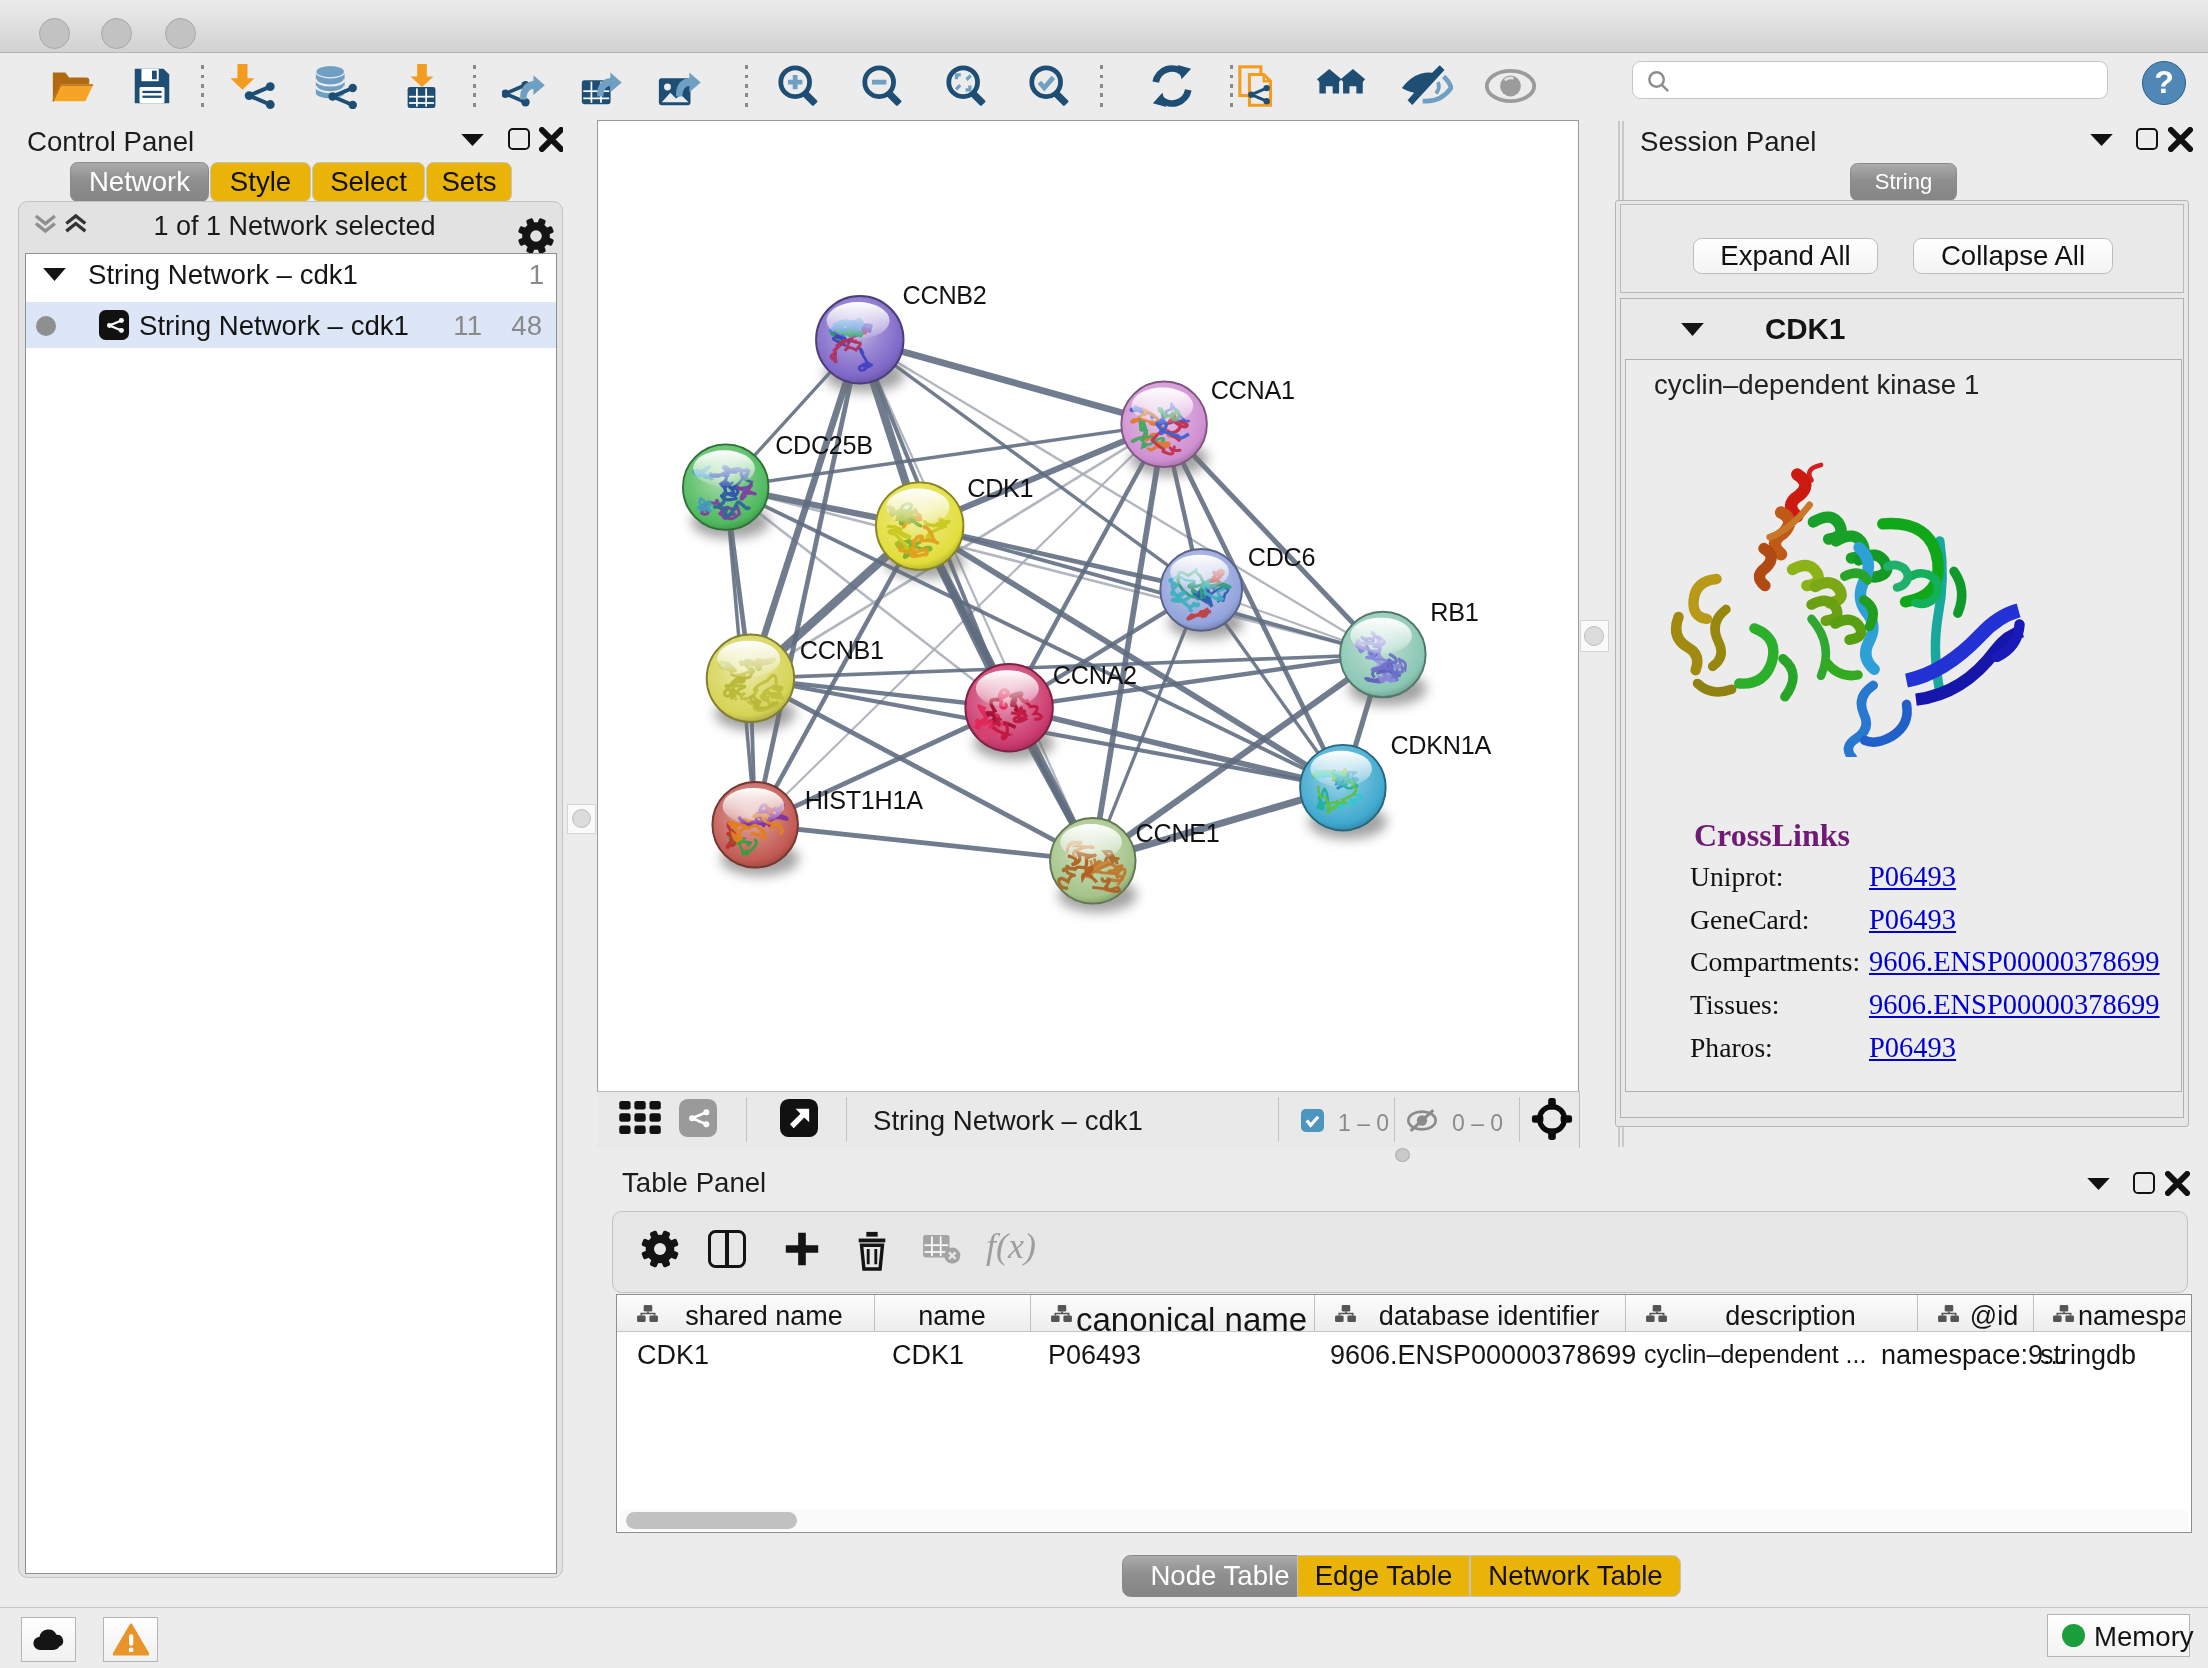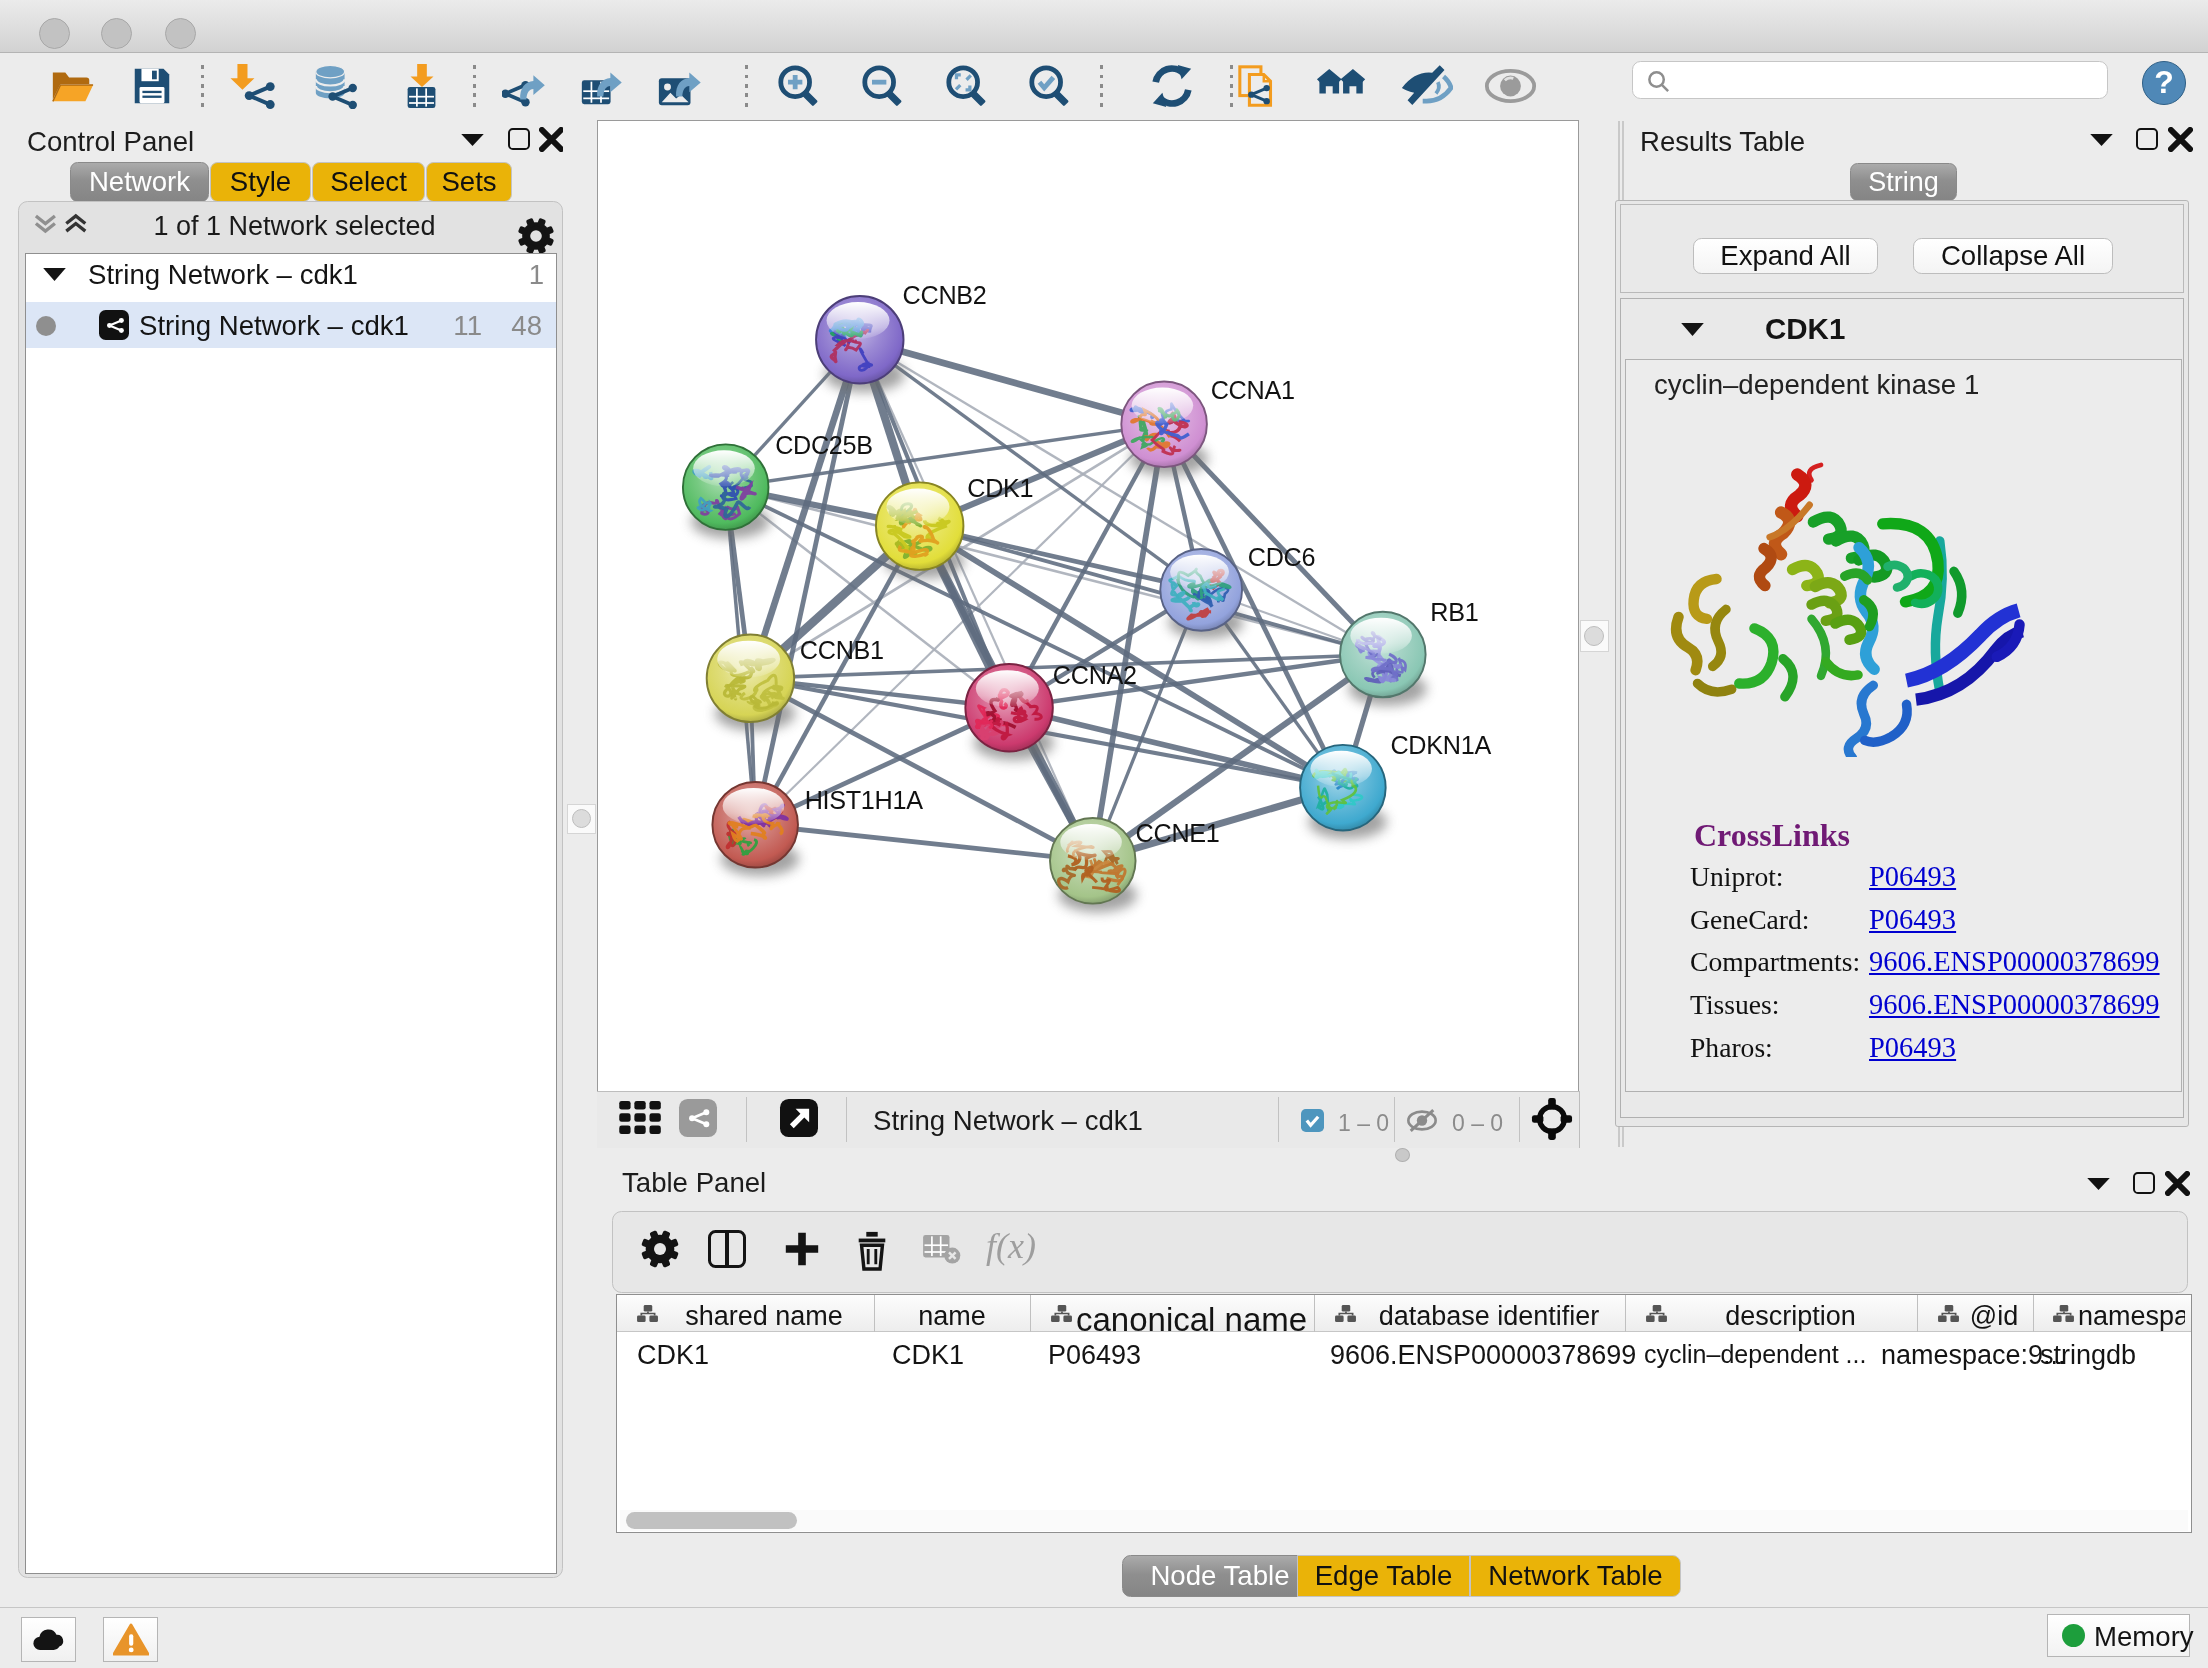--- a/index.html
+++ b/index.html
@@ -544,29 +544,29 @@
 <div class="abs" style="left:1519px;top:1097px;width:1px;height:45px;background:#c2c2c2;"></div>
 <svg class="abs" style="left:1531px;top:1097px;" width="42" height="44" viewBox="0 0 44 46">
       <circle cx="22" cy="23" r="13" fill="none" stroke="#0a0a0a" stroke-width="5.5"></circle>
       <rect x="18" y="1" width="8" height="12" rx="2.5" fill="#0a0a0a"></rect>
       <rect x="18" y="33" width="8" height="12" rx="2.5" fill="#0a0a0a"></rect>
       <rect x="1" y="19" width="12" height="8" rx="2.5" fill="#0a0a0a"></rect>
       <rect x="31" y="19" width="12" height="8" rx="2.5" fill="#0a0a0a"></rect>
     </svg>
 <div class="abs" style="left:597px;top:1148px;width:1611px;height:14.3px;background:#ececec;"></div>
 <div class="abs" style="left:1395px;top:1148px;width:15px;height:14.3px;border-radius:50%;background:#c9c9c9;border:1px solid #b0b0b0;"></div>
-<div class="abs" style="left:1640px;top:126px;"><span class="ptitle">Results Table</span></div>
+<div class="abs" style="left:1640px;top:126px;"><span class="ptitle">Session Panel</span></div>
 <svg class="abs" style="left:2089px;top:132px;" width="25" height="15" viewBox="0 0 26 16">
       <path d="M1 2 h24 l-12 13 z" fill="#111"></path>
     </svg>
     <div class="abs" style="left:2136px;top:128px;width:22px;height:22px;border:2.9px solid #111;border-radius:4.8px;"></div>
     <svg class="abs" style="left:2168px;top:127px;" width="25" height="25" viewBox="0 0 26 26">
       <path d="M3 3 L23 23 M23 3 L3 23" stroke="#111" stroke-width="6" stroke-linecap="round"></path>
     </svg>
-<div class="tab tabsel" style="left:1850px;top:163px;width:107px;height:38px;font-size:27px;">String</div>
+<div class="tab tabsel" style="left:1850px;top:163px;width:107px;height:38px;font-size:22px;">String</div>
 <div class="abs" style="left:1615px;top:200px;width:574px;height:927px;background:#e7e7e7;border:1px solid #b5b5b5;border-radius:2.9px;"></div>
 <div class="abs" style="left:1620px;top:204px;width:564px;height:89px;background:#e9e9e9;border:1px solid #b9b9b9;"></div>
 <div class="btn" style="left:1693px;top:238px;width:185px;height:36px;">Expand All</div>
 <div class="btn" style="left:1913px;top:238px;width:200px;height:36px;">Collapse All</div>
 <div class="abs" style="left:1620px;top:298px;width:564px;height:820px;background:#e9e9e9;border:1px solid #b0b0b0;"></div>
 <svg class="abs" style="left:1680px;top:321px;" width="25" height="16" viewBox="0 0 26 17">
       <path d="M1 2 h24 l-12 14 z" fill="#141414"></path>
     </svg>
 <div class="abs" style="left:1765px;top:312px;font-size:29.5px;font-weight:bold;color:#141414;">CDK1</div>
 <div class="abs" style="left:1625px;top:359px;width:557px;height:733px;background:#ececec;border:1px solid #b0b0b0;"></div>

